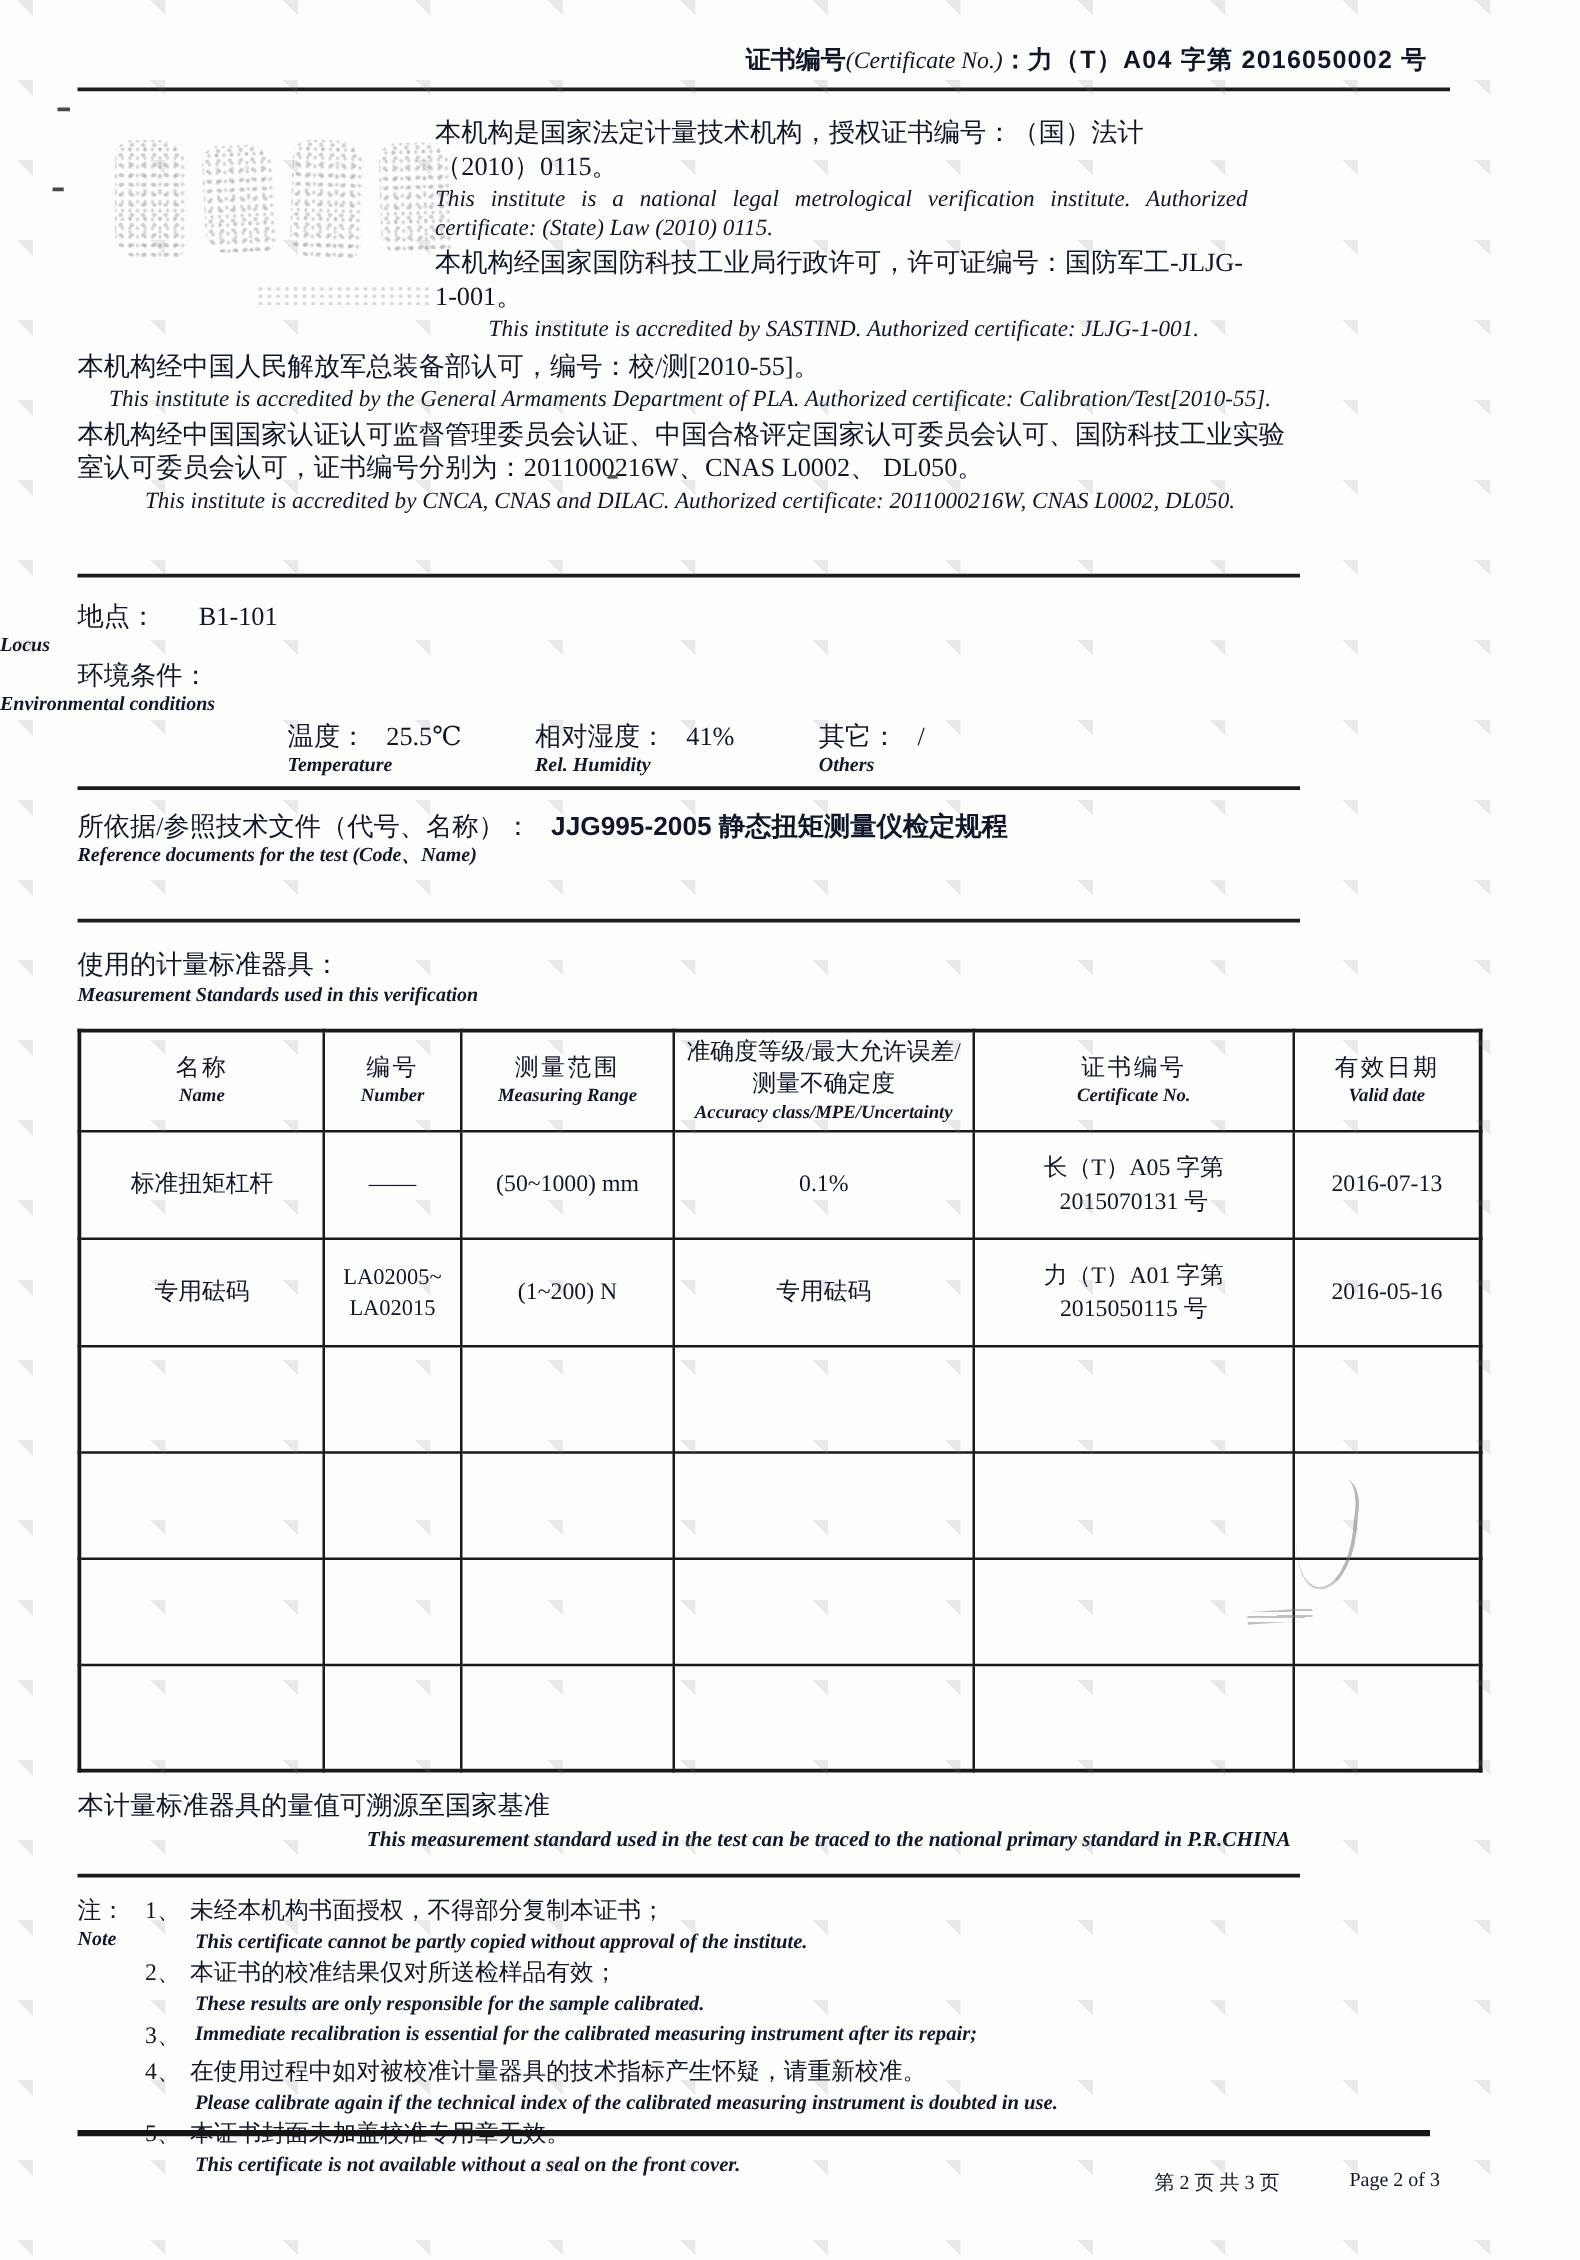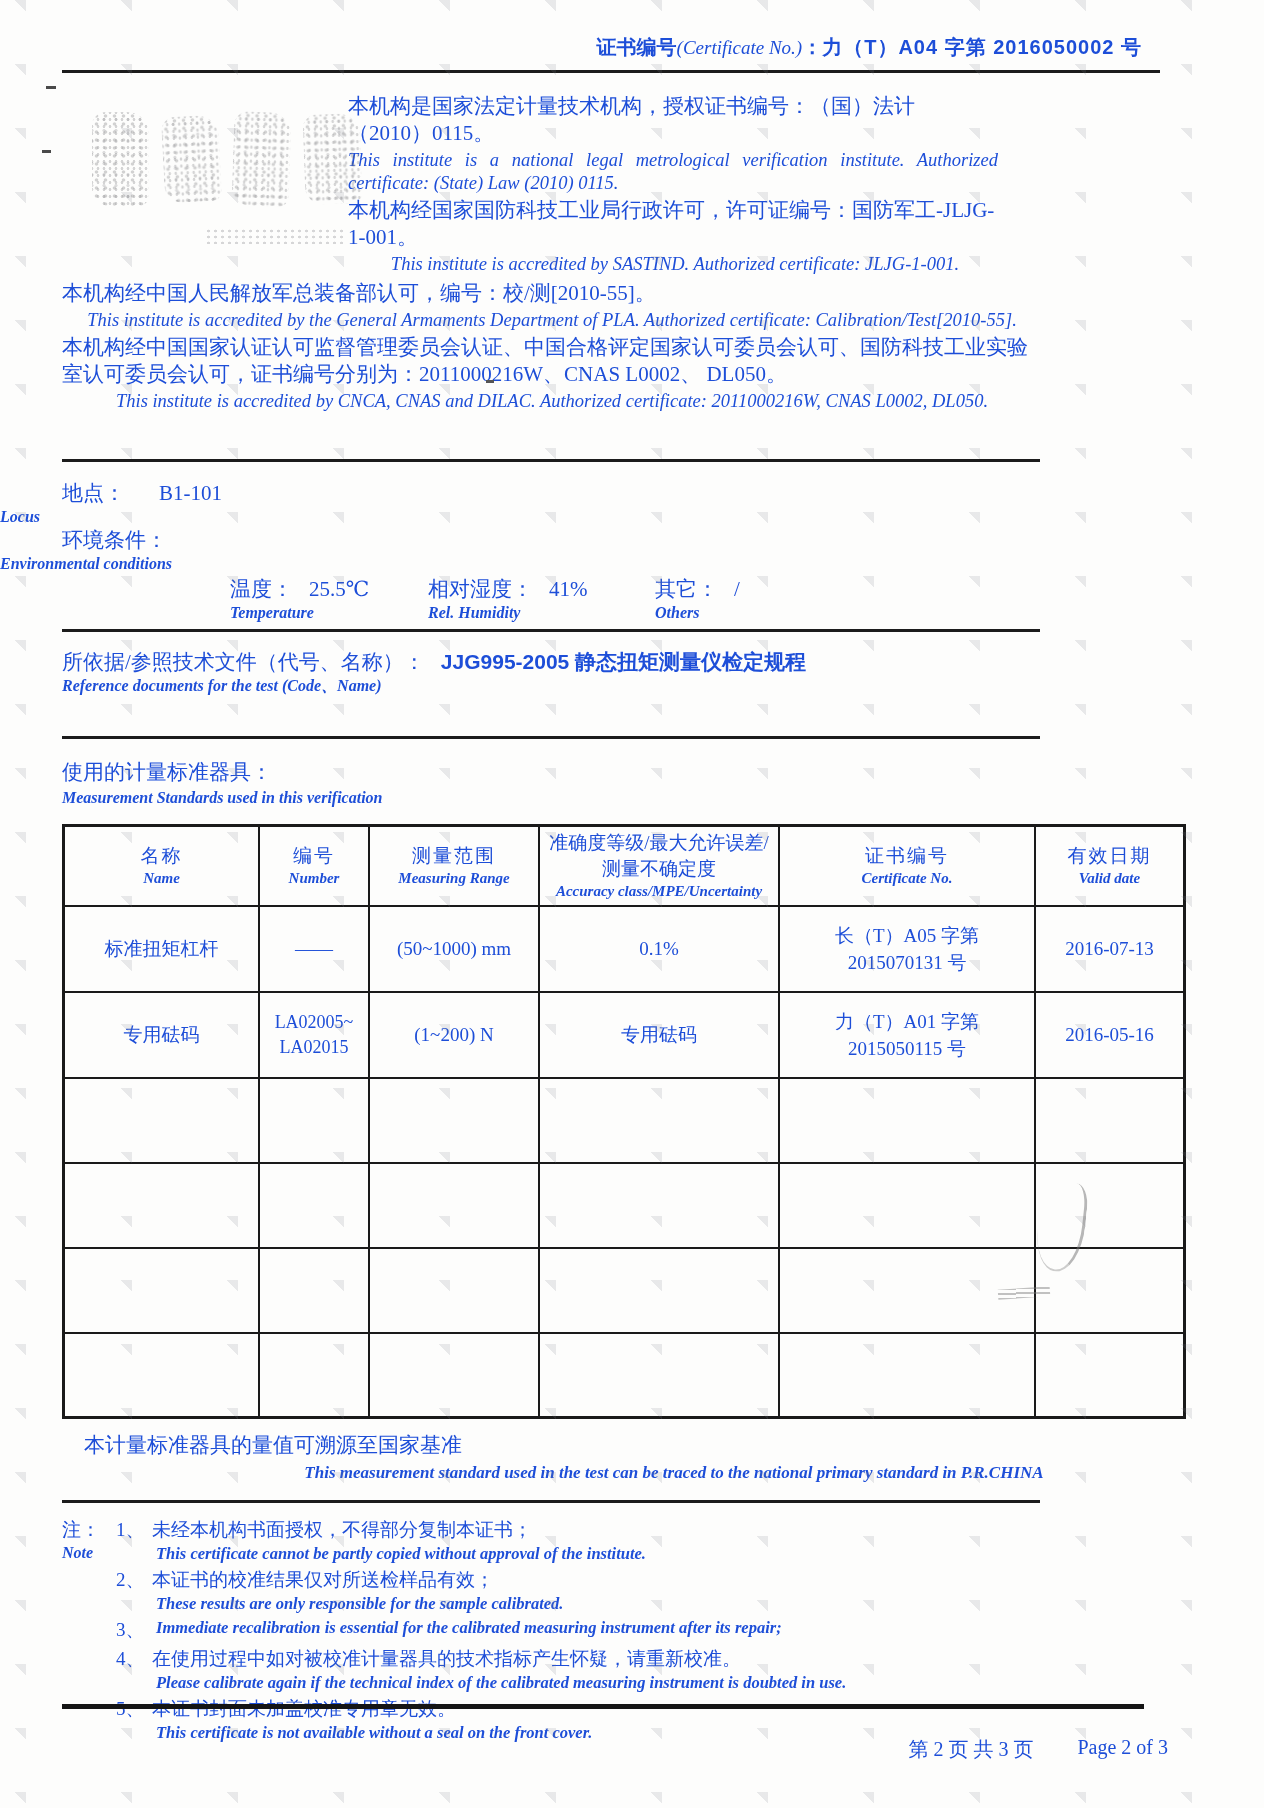--- a/index.html
+++ b/index.html
@@ -2,21 +2,21 @@
 <html><head>
 <meta charset="utf-8">
 <style>
   html,body{margin:0;padding:0;background:#e8e8e8;}
   .page{
     position:relative;
     width:1264px;height:1808px;
     margin:0 auto;
     background:#fdfdfc;
     font-family:"Liberation Serif","DejaVu Serif",serif;
-    color:#1d4ed8;
+    color:#0f172a;
     overflow:hidden;
   }
   
   .watermark{
     position:absolute;inset:0;pointer-events:none;
     background-image:linear-gradient(45deg,transparent 46%,rgba(125,128,138,.20) 46%,rgba(125,128,138,.20) 55%,transparent 55%);
     background-size:106px 64px;
     -webkit-mask-image:linear-gradient(90deg,#000 0 26px,transparent 26px 106px);
     -webkit-mask-size:106px 64px;
     mask-image:linear-gradient(90deg,#000 0 26px,transparent 26px 106px);
@@ -76,37 +76,37 @@
   table.std td,table.std th{border:2px solid #1a1a1a;text-align:center;vertical-align:middle;padding:2px 4px;font-weight:400;}
   .c1{width:185px;}.c2{width:100px;}.c3{width:160px;}.c4{width:230px;}.c5{width:246px;}.c6{width:139px;}
   tr.head-row{height:80px;}
   tr.data-row{height:86px;}
   tr.empty-row{height:85px;}
   .th-zh{display:block;font-size:19px;letter-spacing:2px;line-height:26px;}
   .th-en{display:block;font-style:italic;font-weight:700;font-size:15px;line-height:19px;}
   .cell{font-size:19px;line-height:27px;display:block;}
   .cell-sm{font-size:18px;line-height:25px;display:block;}
   
-  .trace{margin:12px 0 0 84px;}
+  .trace{margin:12px 0 0 62px;}
   .trace .zh{line-height:28px;}
   .trace .en{font-weight:700;font-size:17px;}
   .trace-rule{margin-top:16px;}
   
   .notes{margin:14px 0 0 62px;display:flex;}
   .note-side{width:54px;}
   .note-side .nzh{font-size:19px;line-height:26px;margin:0;}
   .note-side .nen{font-style:italic;font-weight:700;font-size:16px;line-height:20px;margin:0;}
   .note-items{flex:1;}
   .note-item{display:flex;margin-bottom:3px;}
   .note-no{width:36px;font-size:19px;line-height:26px;flex:none;}
   .note-body{flex:1;}
   .note-body .nzh{font-size:19px;line-height:26px;margin:0;}
   .note-body .nen{font-style:italic;font-weight:700;font-size:16.5px;line-height:21px;margin:0 0 0 4px;}
   
-  .footer{position:absolute;top:1736px;right:96px;display:flex;gap:44px;font-size:20px;}
+  .footer{position:absolute;top:1736px;right:112px;display:flex;gap:56px;font-size:16px;}
   
   .squiggle{position:absolute;left:1038px;top:1182px;width:44px;height:88px;
     border-right:3px solid rgba(115,115,115,.5);border-bottom:2px solid rgba(115,115,115,.35);
     border-radius:0 30% 60% 50%;transform:rotate(6deg);}
   .smudge{position:absolute;left:998px;top:1288px;width:52px;height:10px;transform:rotate(-4deg);
     background:repeating-linear-gradient(3deg,rgba(120,120,120,.45) 0 2px,transparent 2px 5px);}
   .tick-a{position:absolute;left:46px;top:86px;width:10px;height:3px;background:#4a4a4a;}
   .tick-b{position:absolute;left:42px;top:150px;width:9px;height:3px;background:#4a4a4a;}
   .tick-c{position:absolute;left:486px;top:380px;width:8px;height:3px;background:#555;}
 </style>

